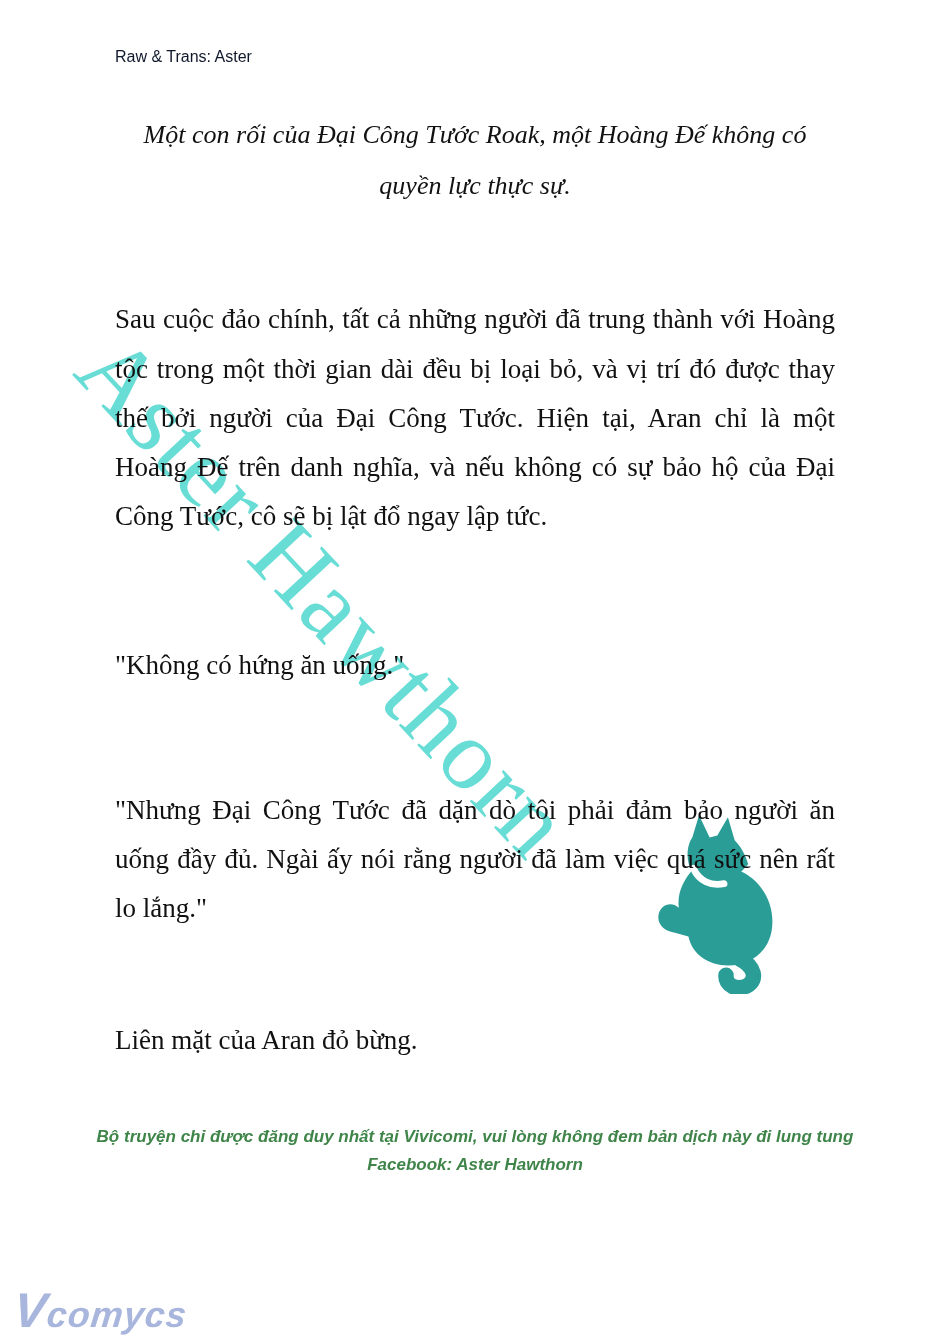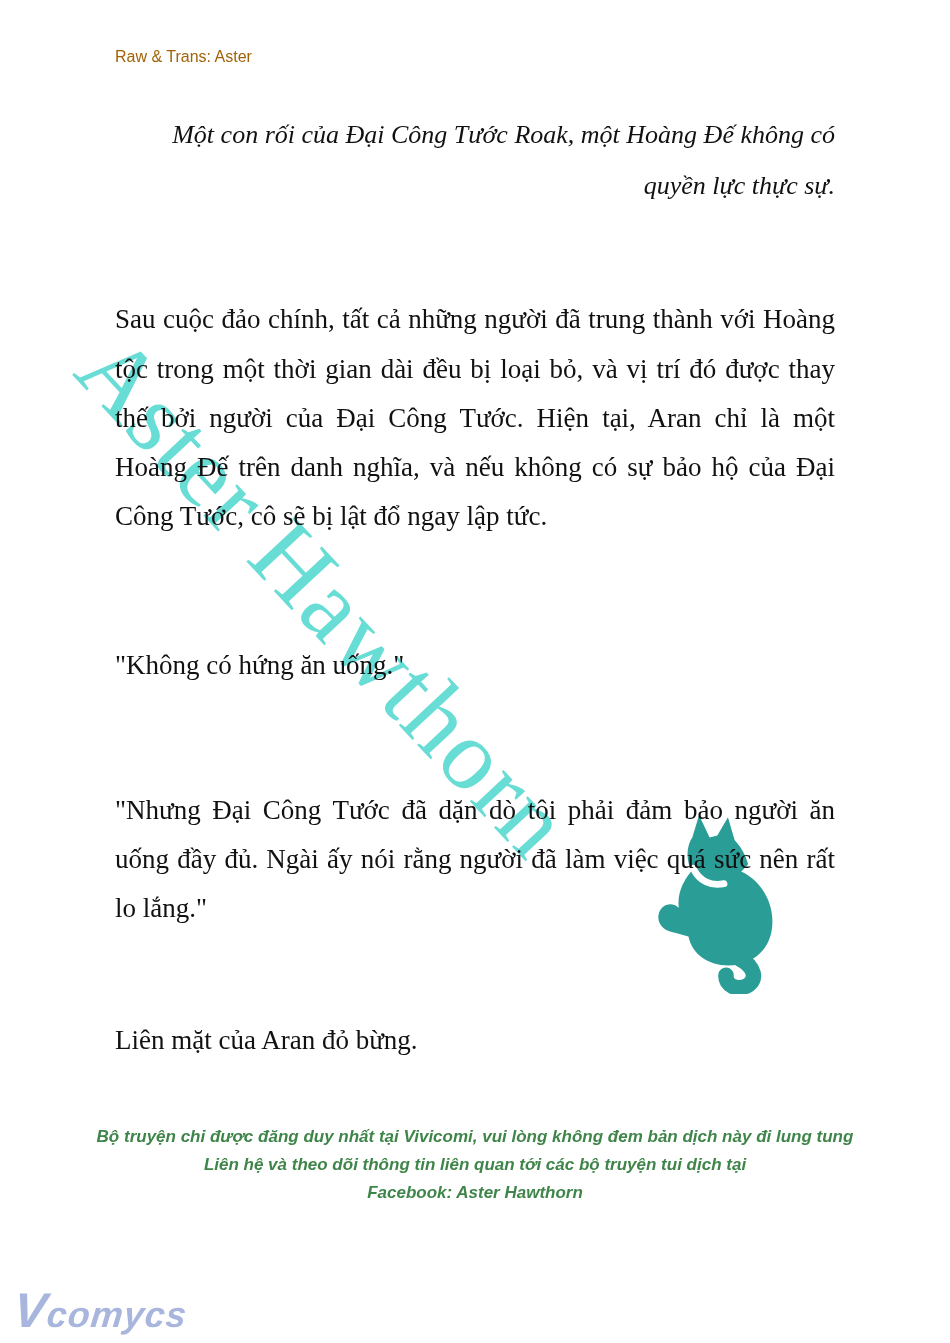--- a/index.html
+++ b/index.html
@@ -33,28 +33,28 @@
   
   .content{
     position:relative;
     z-index:1;
     padding:0 115px;
   }
   .credit{
     font-family:"Liberation Sans","DejaVu Sans",sans-serif;
     font-size:16px;
     padding-top:48px;
-    color:#a16207;
+    color:#0f172a;
   }
   .intro{
     margin-top:44px;
     font-style:italic;
     font-size:26px;
     line-height:1.95;
-    text-align:right;
+    text-align:center;
   }
   .body-par{
     font-size:27px;
     line-height:1.82;
     text-align:justify;
   }
   .mt-p1{margin-top:84px;}
   .mt-p2{margin-top:96px;}
   .mt-p3{margin-top:100px;}
   .mt-p4{margin-top:96px;}
@@ -113,19 +113,18 @@
     <p class="intro">Một con rối của Đại Công Tước Roak, một Hoàng Đế không có quyền lực thực sự.</p>
 
     <p class="body-par mt-p1">Sau cuộc đảo chính, tất cả những người đã trung thành với Hoàng tộc trong một thời gian dài đều bị loại bỏ, và vị trí đó được thay thế bởi người của Đại Công Tước. Hiện tại, Aran chỉ là một Hoàng Đế trên danh nghĩa, và nếu không có sự bảo hộ của Đại Công Tước, cô sẽ bị lật đổ ngay lập tức.</p>
     <p class="body-par mt-p3">"Không có hứng ăn uống."</p>
     <p class="body-par mt-p4">"Nhưng Đại Công Tước đã dặn dò tôi phải đảm bảo người ăn uống đầy đủ. Ngài ấy nói rằng người đã làm việc quá sức nên rất lo lắng."</p>
     <p class="body-par mt-p5">Liên mặt của Aran đỏ bừng.</p>
   </div>
 
   <div class="footer">
     <div>Bộ truyện chỉ được đăng duy nhất tại Vivicomi, vui lòng không đem bản dịch này đi lung tung</div>
-    <div>Liên hệ và theo dõi thông tin liên quan tới các bộ truyện tui dịch tại</div>
     <div>Facebook: Aster Hawthorn</div>
   </div>
 
   <div class="logo">Vcomycs</div>
 
 </div>
 
 </body></html>

